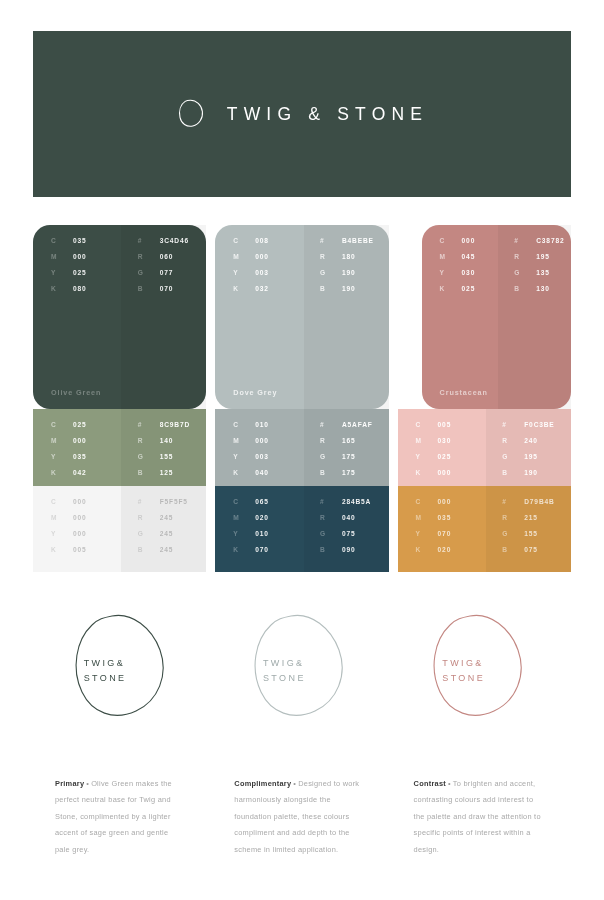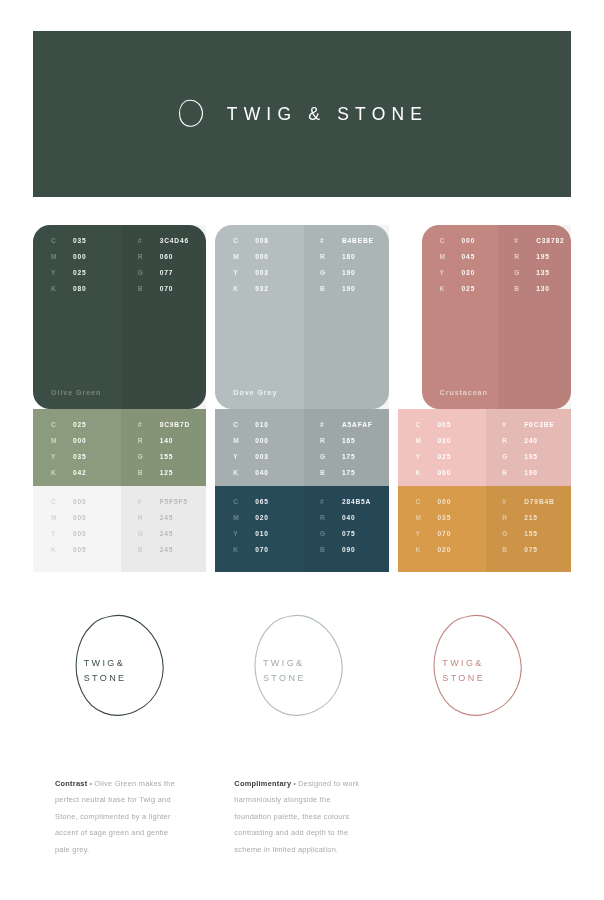--- a/index.html
+++ b/index.html
@@ -665,25 +665,30 @@
           <div>STONE</div>
         </div>
       </div>
     </div>
   </div>
 
   <div class="descriptions">
 
     <div class="desc-cell">
       <div class="desc-body">
-        <span class="desc-label">Contrast</span><span class="desc-sep">•</span><span>Olive Green makes the perfect neutral base for Twig and Stone, complimented by a lighter accent of sage green and gentle pale grey.</span>
+        <span class="desc-label">Primary</span><span class="desc-sep">•</span><span>Olive Green makes the perfect neutral base for Twig and Stone, complimented by a lighter accent of sage green and gentle pale grey.</span>
       </div>
     </div>
 
     <div class="desc-cell">
       <div class="desc-body">
-        <span class="desc-label">Complimentary</span><span class="desc-sep">•</span><span>Designed to work harmoniously alongside the foundation palette, these colours contrasting and add depth to the scheme in limited application.</span>
-      </div>
-    </div>
-
+        <span class="desc-label">Complimentary</span><span class="desc-sep">•</span><span>Designed to work harmoniously alongside the foundation palette, these colours compliment and add depth to the scheme in limited application.</span>
+      </div>
+    </div>
+
+    <div class="desc-cell">
+      <div class="desc-body">
+        <span class="desc-label">Contrast</span><span class="desc-sep">•</span><span>To brighten and accent, contrasting colours add interest to the palette and draw the attention to specific points of interest within a design.</span>
+      </div>
+    </div>
   </div>
 
 </div>
 
 </body></html>

